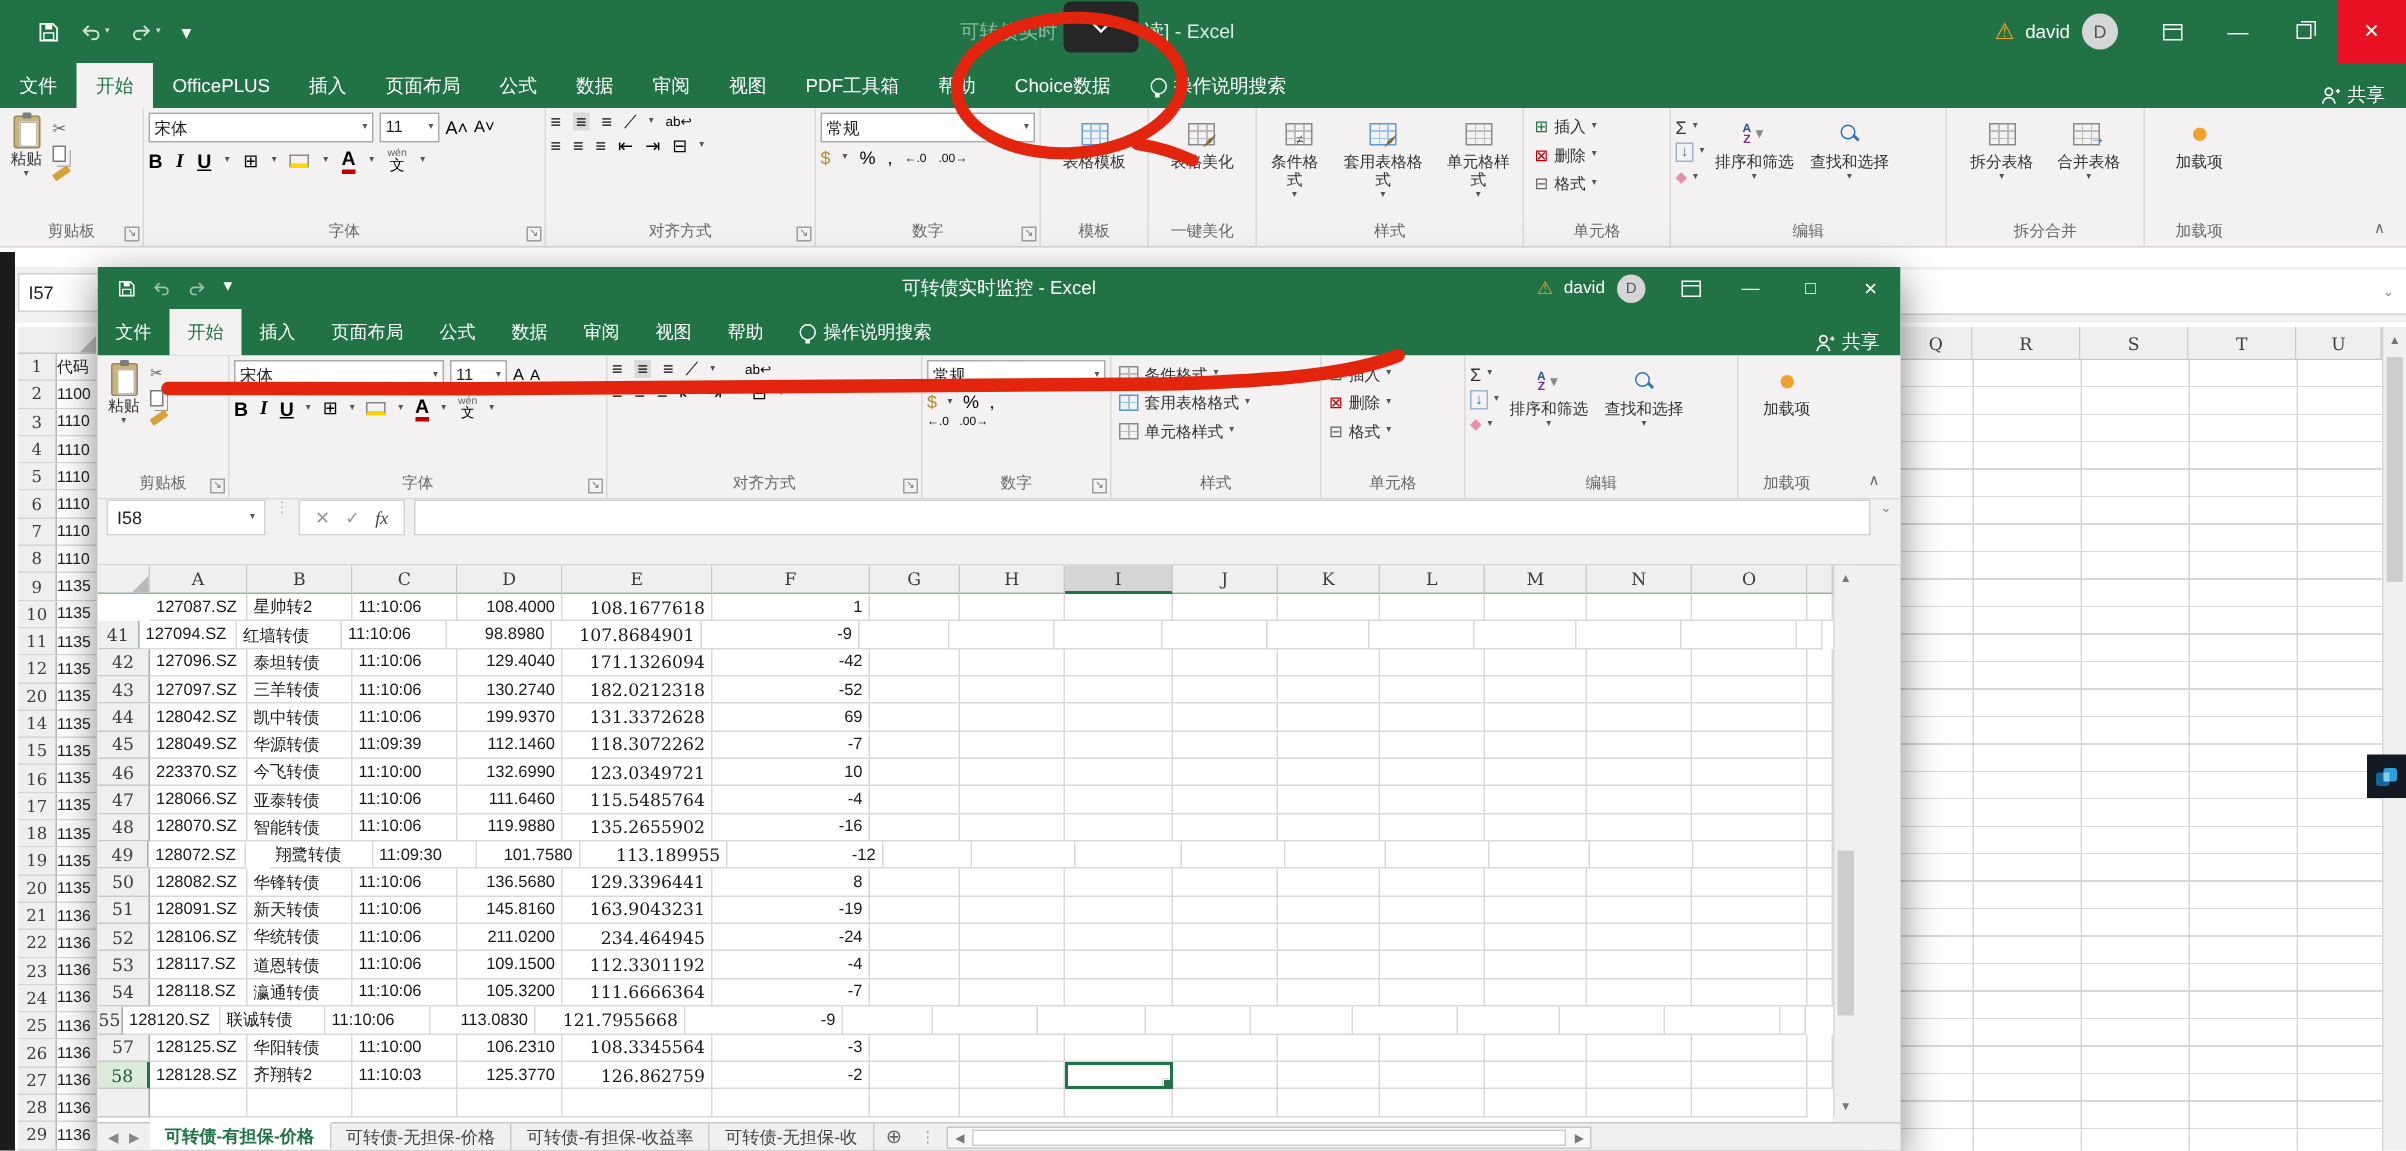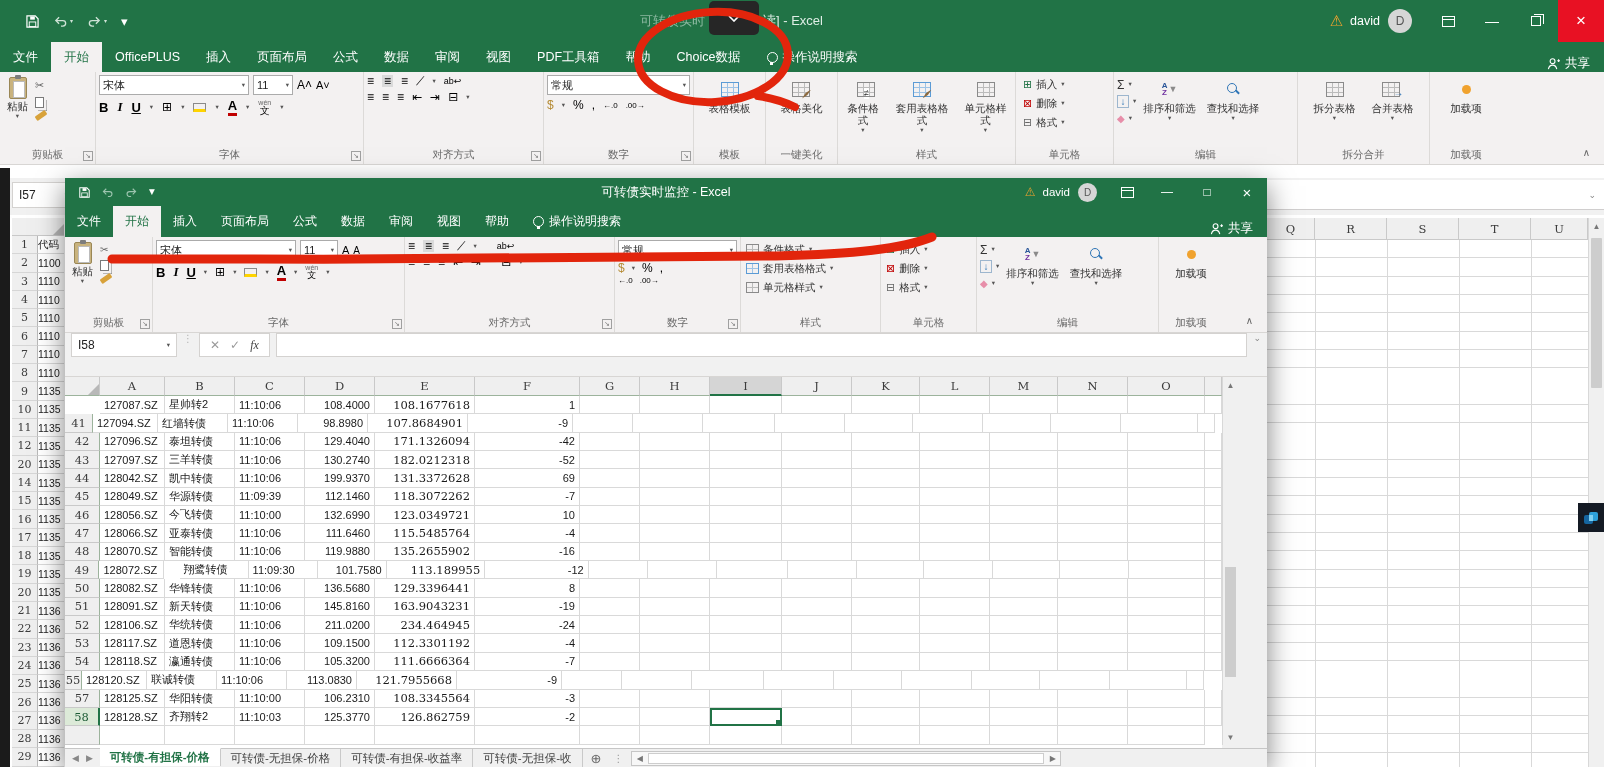--- a/index.html
+++ b/index.html
@@ -1006,21 +1006,21 @@
         <div class="cell" style="width: 70px;"></div>
         <div class="cell" style="width: 68px;"></div>
         <div class="cell" style="width: 70px;"></div>
         <div class="cell" style="width: 68px;"></div>
         <div class="cell" style="width: 70px;"></div>
         <div class="cell" style="width: 77px;"></div>
         <div class="cell" style="width: 17px;"></div>
       </div>
       <div class="grow">
         <div class="rowhead" style="width: 35px;">46</div>
-        <div class="cell" style="width: 65px;">128056.SZ</div>
+        <div class="cell" style="width: 65px;">223370.SZ</div>
         <div class="cell" style="width: 70px;">今飞转债</div>
         <div class="cell" style="width: 70px;">11:10:00</div>
         <div class="cell r" style="width: 70px;">132.6990</div>
         <div class="cell r serif" style="width: 100px;">123.0349721</div>
         <div class="cell r" style="width: 105px;">10</div>
         <div class="cell" style="width: 60px;"></div>
         <div class="cell" style="width: 70px;"></div>
         <div class="cell" style="width: 72px;"></div>
         <div class="cell" style="width: 70px;"></div>
         <div class="cell" style="width: 68px;"></div>

